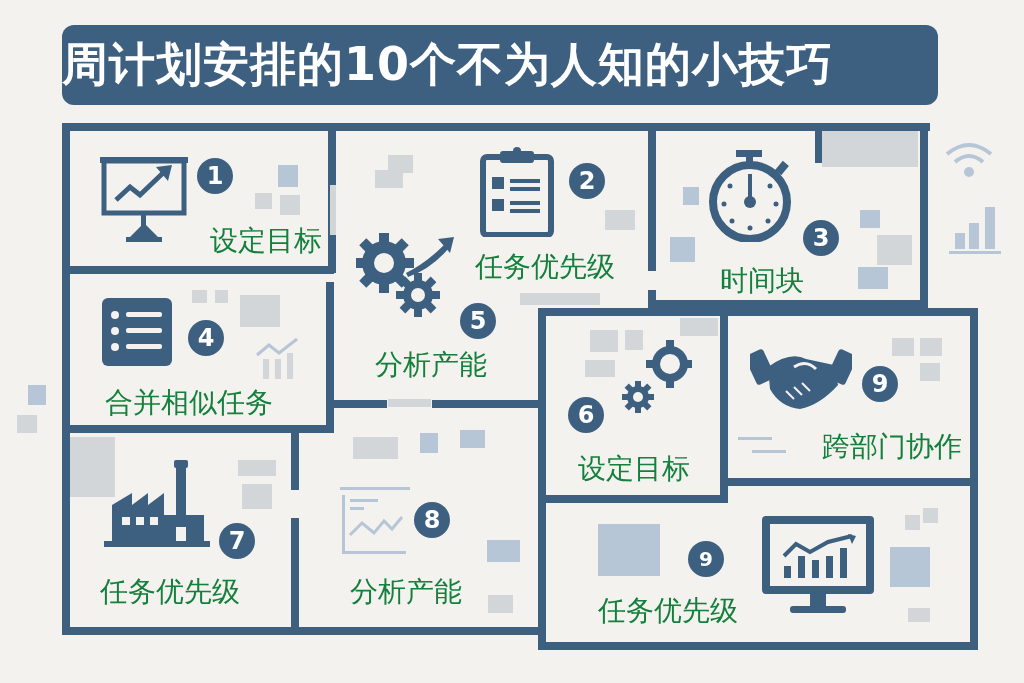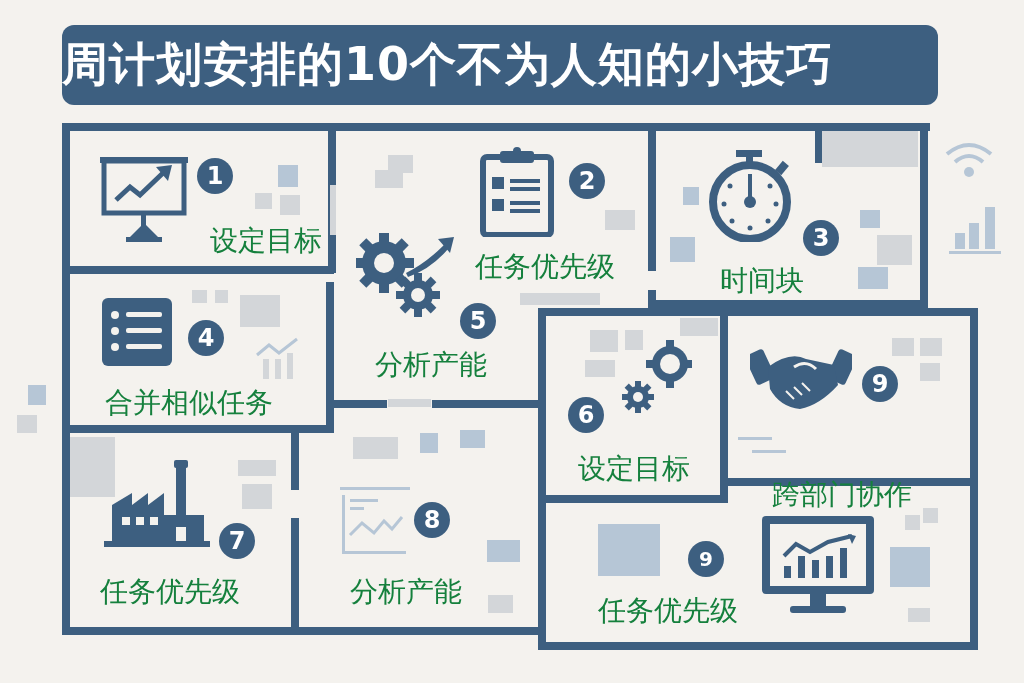--- a/index.html
+++ b/index.html
@@ -283,21 +283,21 @@
       <rect x="0" y="6" width="20" height="32" rx="3" transform="rotate(-25 10 22)"></rect>
       <rect x="82" y="6" width="20" height="32" rx="3" transform="rotate(25 92 22)"></rect>
       <path d="M18 22 Q40 6 56 14 L84 20 L88 40 Q70 60 50 64 Q30 62 20 44 Z"></path>
     </g>
     <path d="M44 22 Q56 14 66 24" fill="none" stroke="#f4f2ee" stroke-width="3"></path>
     <path d="M36 46 L44 54 M44 42 L52 50 M52 38 L60 46" stroke="#f4f2ee" stroke-width="2"></path>
   </svg>
   <div class="num" style="left:862px;top:366px;">9</div>
   <div style="position:absolute;left:738px;top:437px;width:34px;height:3px;background:#b6c6d6;"></div>
   <div style="position:absolute;left:752px;top:450px;width:34px;height:3px;background:#b6c6d6;"></div>
-  <div class="label" style="left:772px;top:428px;margin-top:48px;">跨部门协作</div>
+  <div class="label" style="left:822px;top:428px;">跨部门协作</div>
 </div>
 
 <div>
   <div class="num small" style="left:688px;top:541px;">9</div>
   <svg class="icon" style="left:762px;top:516px;" width="112" height="100" viewBox="0 0 112 100">
     <g fill="#3d5f80">
       <rect x="0" y="0" width="112" height="78" rx="4"></rect>
       <rect x="48" y="78" width="16" height="14"></rect>
       <rect x="28" y="90" width="56" height="7" rx="3"></rect>
     </g>

